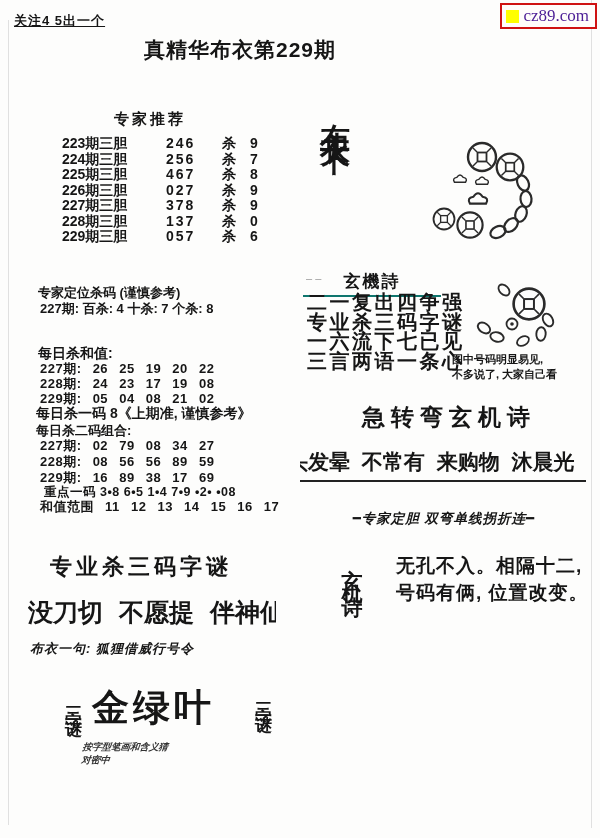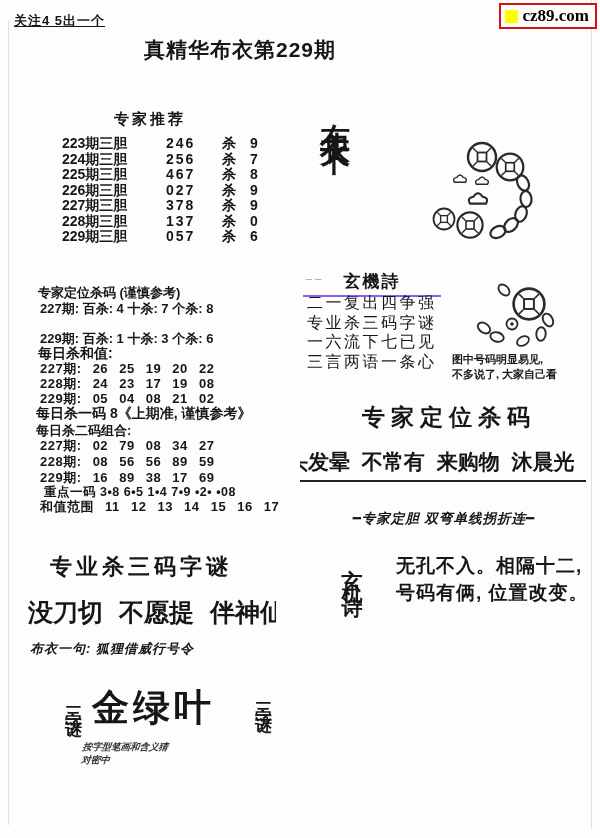--- a/index.html
+++ b/index.html
@@ -14,21 +14,21 @@
   .edge.left  { left:8px; top:20px; width:1px; height:805px; }
   .edge.right { left:591px; top:0; width:1px; height:828px; }
 
   
   .watch-note { position:absolute; left:14px; top:12px; font-size:13px; font-weight:700;
     text-decoration:underline; letter-spacing:1px; }
   .logo { position:absolute; right:3px; top:3px; display:flex; align-items:center; gap:4px;
     border:2px solid #cf1212; background:#fffdfb; padding:1px 6px 1px 4px; }
   .logo .sq { width:13px; height:13px; background:#ffff00; }
   .logo .txt { font-family:"Liberation Serif","DejaVu Serif",serif; font-size:17px;
-    font-weight:700; color:#000000; }
+    font-weight:400; color:#4c1d95; }
   .title { position:absolute; left:0; top:36px; width:480px; text-align:center;
     font-size:21px; font-weight:800; letter-spacing:1px; }
 
   
   .exp-header { position:absolute; left:95px; top:110px; width:110px; text-align:center;
     font-size:15px; font-weight:800; letter-spacing:3px; }
   .exp-table { position:absolute; left:62px; top:136px; font-size:14px; font-weight:800; }
   .exp-row { display:flex; height:15.5px; line-height:15.5px; }
   .exp-issue { width:104px; }
   .exp-num { width:56px; letter-spacing:2px; }
@@ -50,24 +50,24 @@
   .tcm-side { position:absolute; font-size:17px; font-weight:700; letter-spacing:7px; }
   .tcm-big { position:absolute; left:92px; top:683px; font-size:37px; font-weight:800;
     letter-spacing:4px; font-family:"Liberation Serif","DejaVu Serif",serif; }
   .tcm-note { position:absolute; left:82px; top:740px; font-size:9.5px; font-weight:700;
     font-style:italic; line-height:13px; color:#333; transform:skewX(-6deg); }
 
   
   .vtitle { position:absolute; left:320px; top:100px; font-size:30px; font-weight:800;
     letter-spacing:8px; line-height:1; }
   .poem-header { position:absolute; left:303px; top:270px; width:138px; text-align:center;
-    font-size:17px; font-weight:800; letter-spacing:2px; border-bottom:2px solid #8b5cf6;
+    font-size:17px; font-weight:800; letter-spacing:2px; border-bottom:2px solid #0f766e;
     padding-bottom:2px; }
   .poem-prefix { position:absolute; left:306px; top:272px; font-size:11px; color:#999; }
-  .poem-lines { position:absolute; left:307px; top:293px; font-size:16px; font-weight:400;
+  .poem-lines { position:absolute; left:307px; top:293px; font-size:20px; font-weight:700;
     line-height:19.5px; letter-spacing:2.5px; }
   .caption { position:absolute; left:452px; top:352px; font-size:11px; font-weight:700;
     line-height:15px; }
   .sharp-header { position:absolute; left:318px; top:402px; width:262px; text-align:center;
     font-size:23px; font-weight:800; letter-spacing:6px;
     font-family:"Liberation Serif","DejaVu Serif",serif; }
   .sharp-line { position:absolute; left:300px; top:448px; width:286px; font-size:21px;
     font-weight:800; white-space:nowrap; overflow:hidden; text-indent:-13px;
     word-spacing:6px; border-bottom:2px solid #222; padding-bottom:4px; }
   .dan-line { position:absolute; left:300px; top:510px; width:288px; text-align:center;
@@ -137,21 +137,20 @@
     <div class="exp-row">
       <span class="exp-issue">229期三胆</span>
       <span class="exp-num">057</span>
       <span class="exp-kill-label">杀</span>
       <span class="exp-kill">6</span>
     </div>
   </div>
 
   <div class="sec small" style="left:38px; top:284px;">专家定位杀码 (谨慎参考)</div>
   <div class="sec small" style="left:40px; top:300px;">227期: 百杀: 4 十杀: 7 个杀: 8</div>
-  <div class="sec small" style="left:40px; top:330px;">229期: 百杀: 1 十杀: 3 个杀: 6</div>
 
   <div class="sec" style="left:38px; top:345px; font-size:14px;">每日杀和值:</div>
   <div class="sec small num-row" style="left:40px; top:360px;">227期: 26 25 19 20 22</div>
   <div class="sec small num-row" style="left:40px; top:375px;">228期: 24 23 17 19 08</div>
   <div class="sec small num-row" style="left:40px; top:390px;">229期: 05 04 08 21 02</div>
 
   <div class="sec" style="left:36px; top:405px; font-size:14px;">每日杀一码 8《上期准, 谨慎参考》</div>
   <div class="sec" style="left:36px; top:422px; font-size:13px;">每日杀二码组合:</div>
   <div class="sec small num-row" style="left:40px; top:437px;">227期: 02 79 08 34 27</div>
   <div class="sec small num-row" style="left:40px; top:453px;">228期: 08 56 56 89 59</div>
@@ -226,21 +225,21 @@
     <use href="#bead" transform="translate(12,50) rotate(35) scale(0.85)"></use>
     <use href="#bead" transform="translate(25,59) rotate(15) scale(0.85)"></use>
     <use href="#bead" transform="translate(51,63) rotate(150) scale(0.8)"></use>
   </svg>
 
   <div class="caption">
     <div>图中号码明显易见,</div>
     <div>不多说了, 大家自己看</div>
   </div>
 
-  <div class="sharp-header">专家定位杀码</div>
+  <div class="sharp-header">急转弯玄机诗</div>
   <div class="sharp-line">头发晕 不常有 来购物 沐晨光</div>
 
   <div class="dan-line">━专家定胆 双弯单线拐折连━</div>
 
   <div class="xuanji-vert vert">玄机诗</div>
   <div class="xuanji-lines">
     <div>无孔不入。相隔十二,</div>
     <div>号码有俩, 位置改变。</div>
   </div>
 </div>

